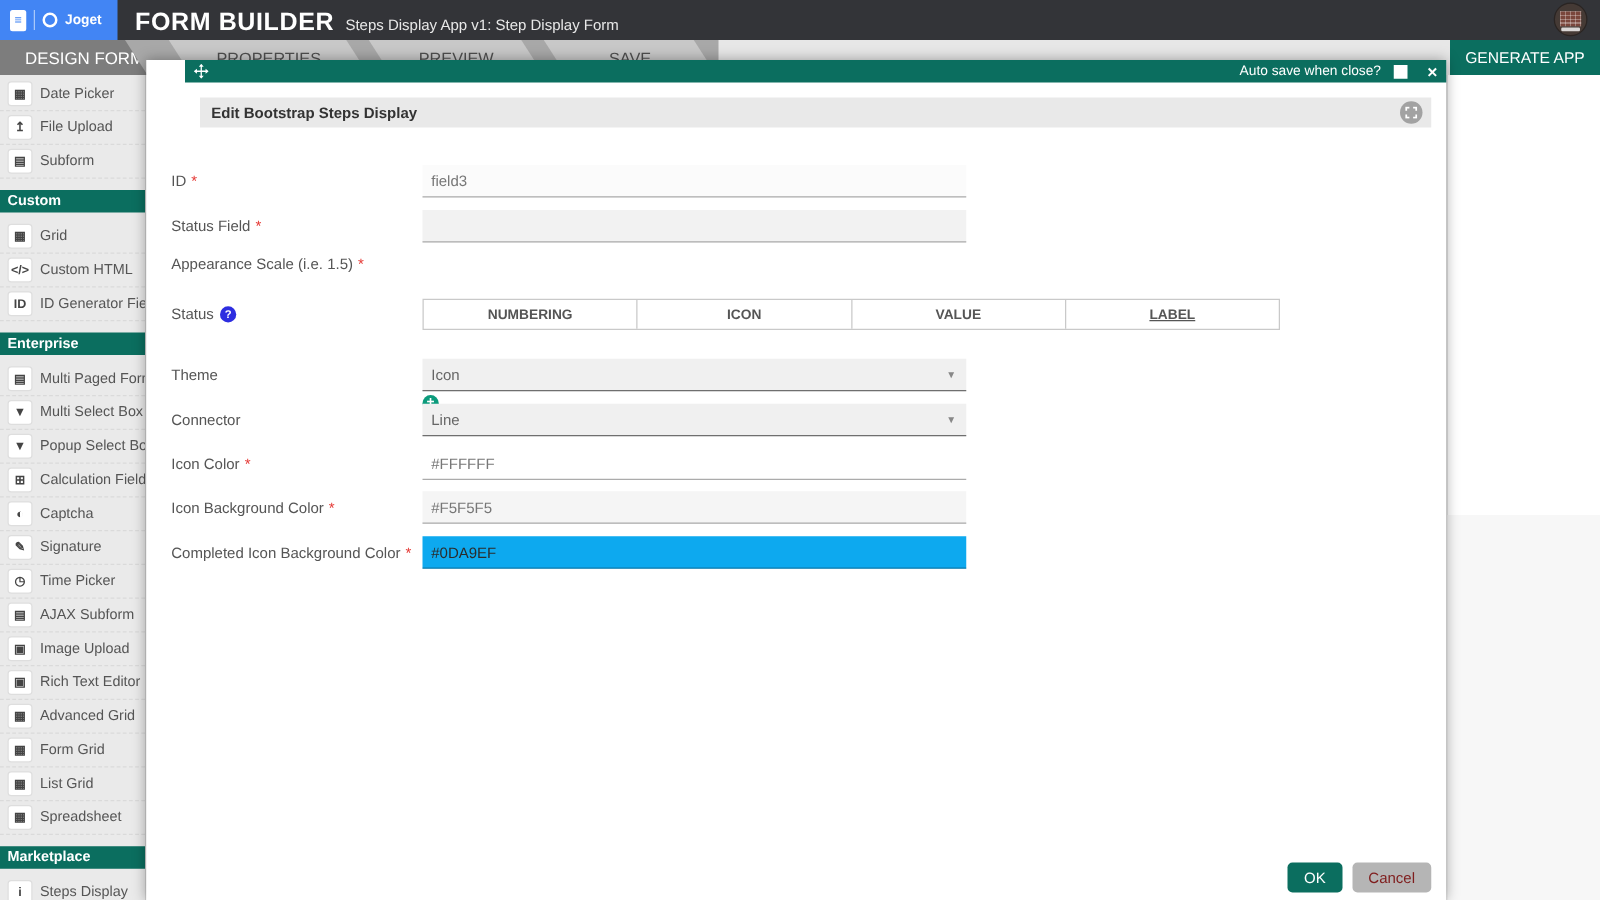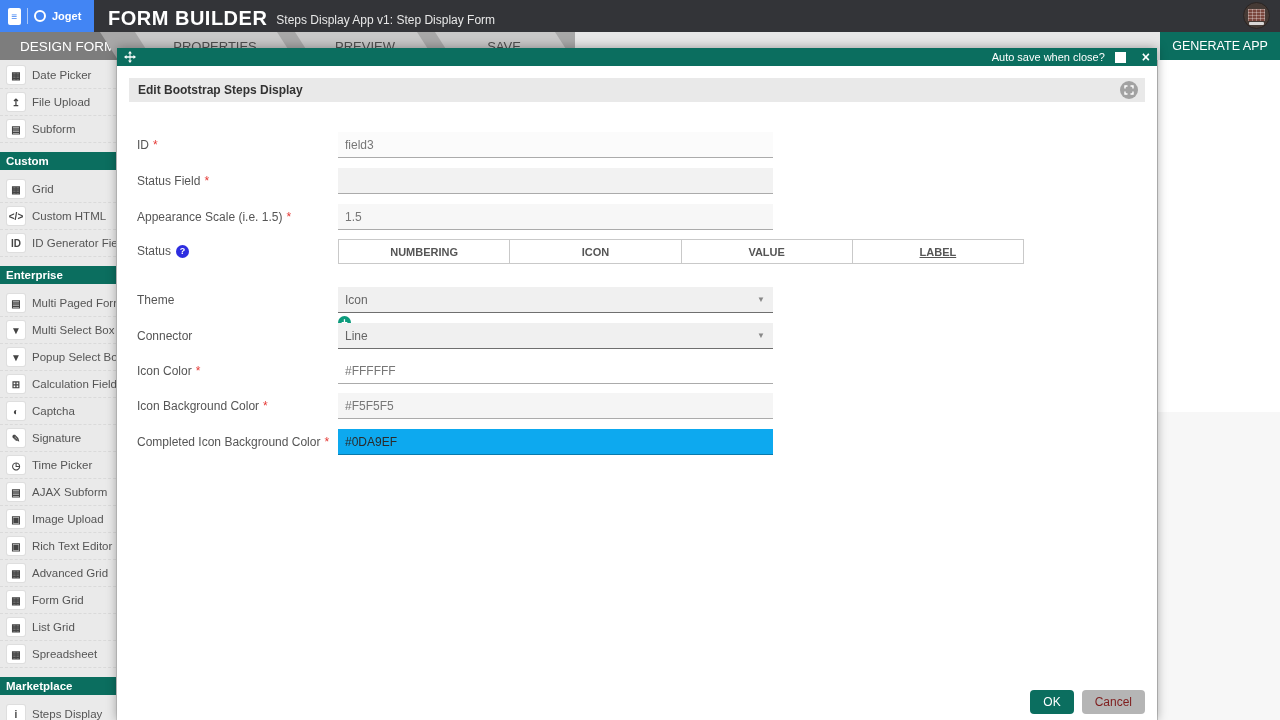--- a/index.html
+++ b/index.html
@@ -39,21 +39,21 @@
   .icon-tile { width:18px; height:18px; background:#fff; border-radius:2px; box-shadow:0 0 0 1px #dedede; display:flex; align-items:center; justify-content:center; color:#444; font-size:10px; font-weight:bold; font-style:normal; flex:none; }
   .sb-label { font-size:11.5px; color:#555; white-space:nowrap; }
   .sb-entry.header { height:18px; background:#0b6e5f; color:#fff; font-weight:bold; font-size:11.5px; display:flex; align-items:center; padding-left:6px; margin:9px 0 6px 0; }
   .sb-entry.header .sb-label { color:#fff; font-weight:bold; }
 
   
   .canvas-right { position:absolute; left:1157px; top:60px; width:123px; height:660px; background:#fff; z-index:0; border-left:1px solid #c9c9c9; }
   .canvas-right-lower { position:absolute; left:0; top:352px; width:123px; height:308px; background:#f7f7f7; }
 
   
-  .modal { position:absolute; left:117px; top:48px; width:1040px; height:672px; background:#fff; z-index:5; box-shadow:0 0 10px rgba(0,0,0,.35); }
+  .modal { position:absolute; left:117px; top:48px; width:1040px; height:672px; background:#fff; z-index:5; box-shadow:0 0 10px rgba(0,0,0,.35);padding-left:31px; }
   .modal-header { height:18px; background:#0b6e5f; display:flex; align-items:center; padding:0 7px; gap:6px; }
   .modal-header .spacer { flex:1; }
   .autosave-label { color:#fff; font-size:11px; }
   .autosave-checkbox { width:11px; height:11px; background:#fff; margin:0 10px 0 4px; cursor:pointer; }
   .close-btn { color:#fff; font-size:14px; font-weight:bold; line-height:1; cursor:pointer; }
   .move-handle { display:flex; align-items:center; cursor:move; }
 
   .modal-title-bar { margin:12px; height:24px; background:#e9e9e9; display:flex; align-items:center; padding:0 9px; position:relative; }
   .modal-title { font-size:12px; font-weight:bold; color:#333; }
   .expand-btn { position:absolute; right:7px; top:3px; width:18px; height:18px; border-radius:50%; background:#a2a2a2; display:flex; align-items:center; justify-content:center; cursor:pointer; }
@@ -319,21 +319,20 @@
           <span class="req">*</span>
         </div>
       <div class="f-input bg-b"></div>
     </div>
 
     <div class="form-row" style="top:156px">
       <div class="f-label">
           <span>Appearance Scale (i.e. 1.5)</span>
           <span class="req">*</span>
         </div>
-      <div class="f-input bg-c">1.5</div>
     </div>
 
     <div class="form-row" style="top:191px; align-items:flex-start;">
       <div class="f-label" style="margin-top:5px">
           <span>Status</span>
           <span class="help-icon">?</span>
         </div>
       <div class="status-col">
         <div class="status-table">
           <div class="status-th">NUMBERING</div>

